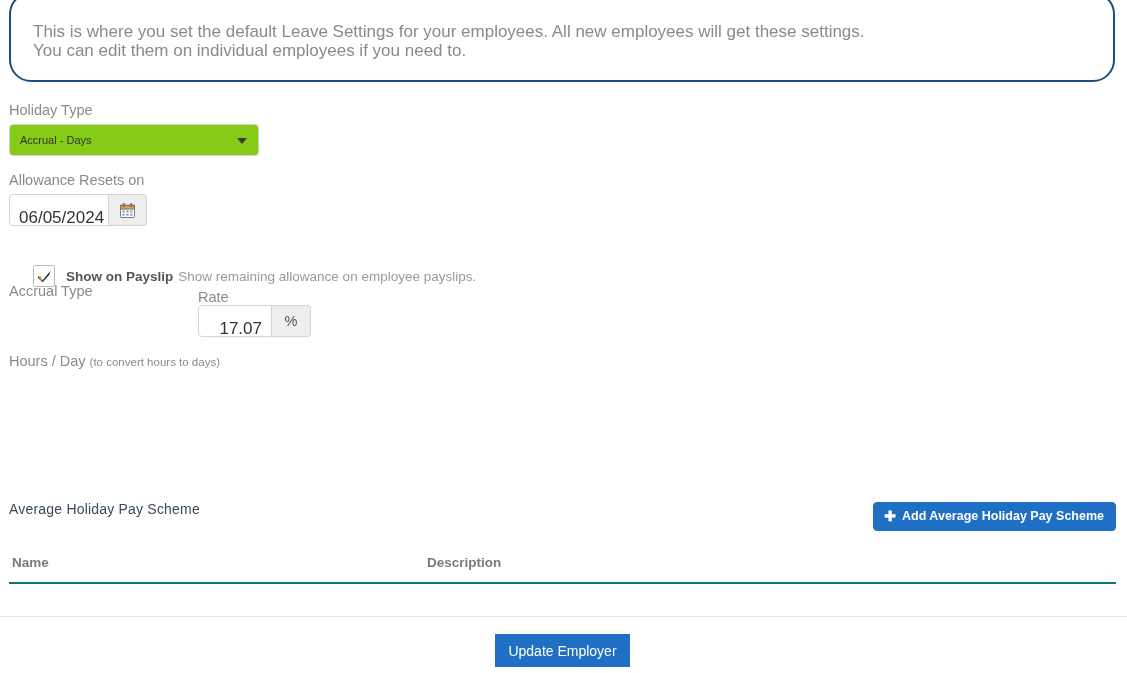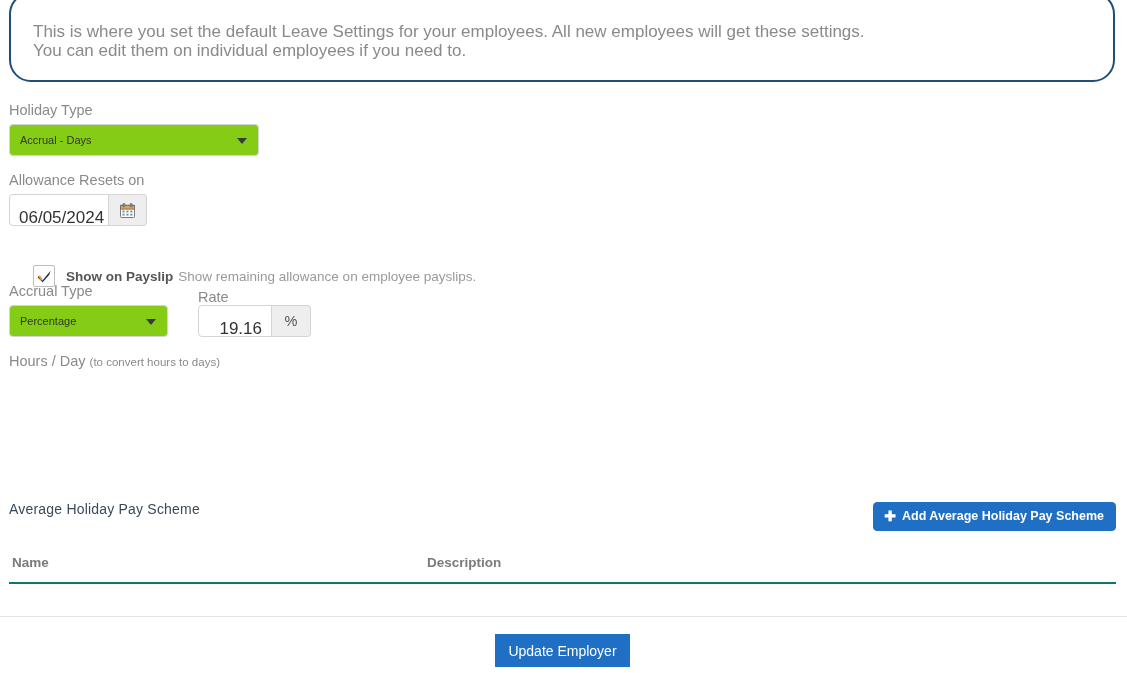--- a/index.html
+++ b/index.html
@@ -244,28 +244,24 @@
         <path d="M1.5 7.2 L5.8 12.6 L14.6 1.8 L13.0 6.2 L6.1 14.2 L1.0 9.4 Z" fill="#1b1b1b"></path>
         <path d="M2.2 7.6 L6.0 11.9 L13.6 3.0 L6.2 13.3 Z" fill="#2a5fa0"></path>
         <path d="M1.3 8.0 L3.3 6.6 L6.0 11.0 L4.4 12.6 Z" fill="#e8a33d"></path>
       </svg>
     </div>
     <span id="payslip-strong">Show on Payslip</span>
     <span id="payslip-help">Show remaining allowance on employee payslips.</span>
   </div>
 
   <div class="field-label" id="lbl-accrual-type">Accrual Type</div>
-  <div class="select-box" id="sel-accrual-type">
-    <span>Percentage</span>
-    <span class="caret"></span>
-  </div>
 
   <div class="field-label" id="lbl-rate">Rate</div>
   <div class="input-group" id="grp-rate">
-    <div class="txt">19.16</div>
+    <div class="txt">17.07</div>
     <div class="addon">%</div>
   </div>
 
   <div class="field-label" id="lbl-hours">
     <span>Hours / Day</span>
     <span class="field-hint">(to convert hours to days)</span>
   </div>
 
   <div id="scheme-title">Average Holiday Pay Scheme</div>
   <button id="btn-add-scheme">

